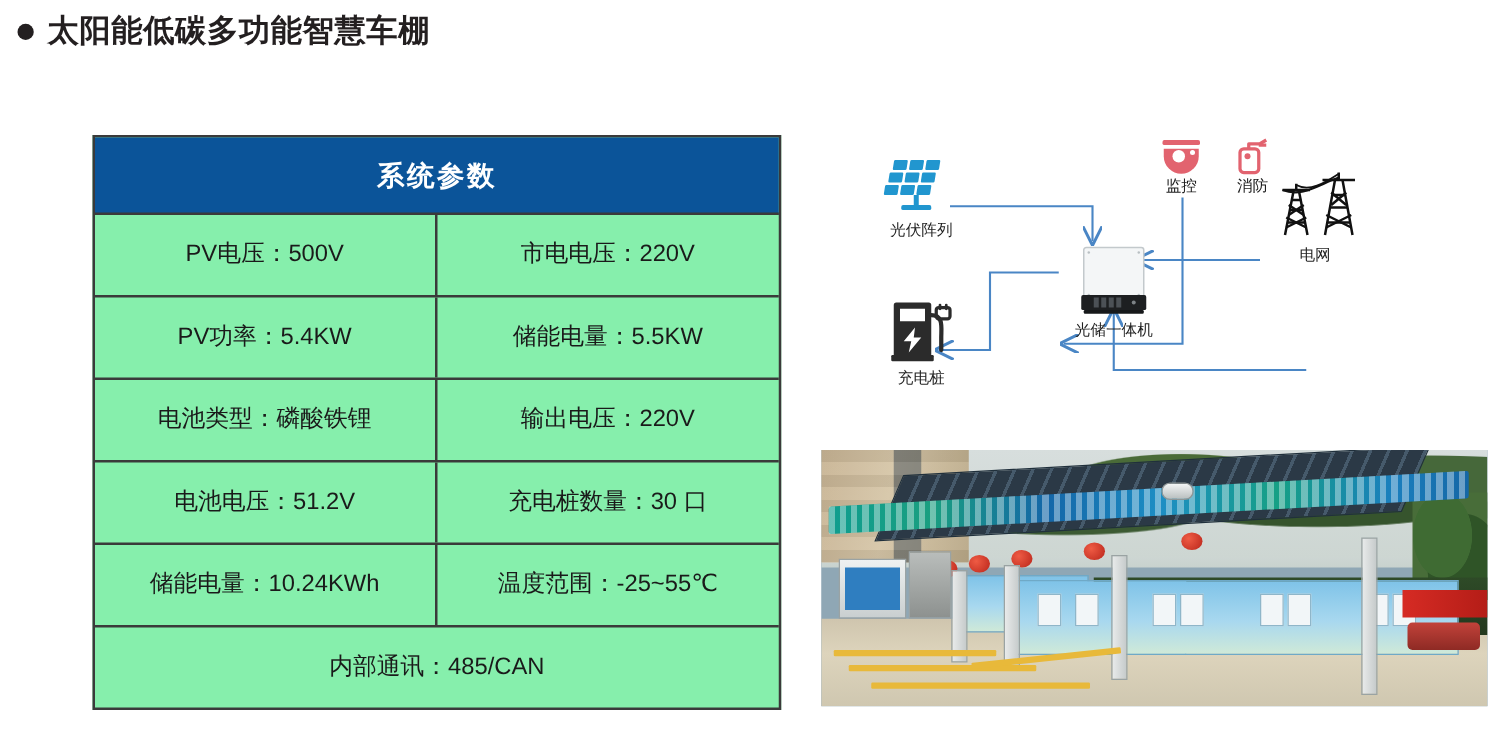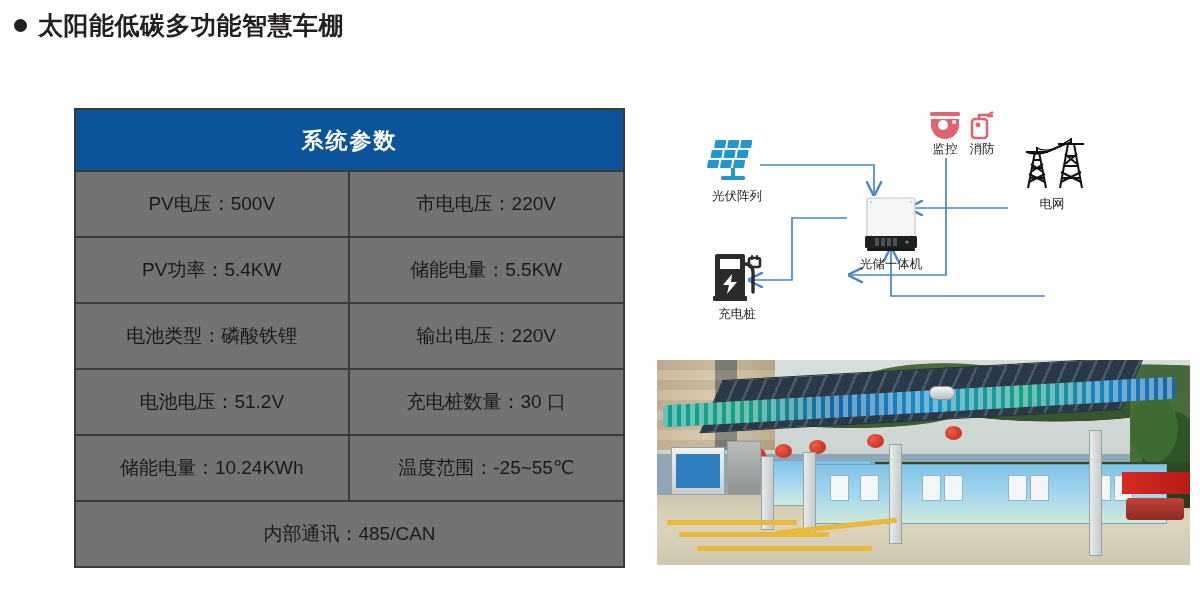--- a/index.html
+++ b/index.html
@@ -41,21 +41,21 @@
   }
 
   
   #param-table {
     position: absolute;
     left: 74px;
     top: 108px;
     width: 551px;
     border: 2px solid #3a3a3a;
     box-sizing: border-box;
-    background: #737373;
+    background: #86efac;
   }
   #param-table .thead {
     background: #0b5499;
     color: #ffffff;
     text-align: center;
     font-size: 22px;
     font-weight: 700;
     letter-spacing: 2px;
     height: 62px;
     line-height: 62px;
@@ -116,21 +116,21 @@
     position: absolute;
     pointer-events: none;
   }
 
   
   #safety-group {
     position: absolute;
     left: 273px;
     top: 10px;
     display: flex;
-    gap: 4px;
+    gap: 24px;
   }
   #safety-group .sg-item { text-align: center; }
   #safety-group .sg-item .caption { font-size: 12.5px; margin-top: 1px; font-weight:500; }
 
   
   #photo {
     position: absolute;
     left: 657px;
     top: 360px;
     width: 533px;
@@ -290,21 +290,21 @@
 
     <path d="M353,108 L256,108" fill="none" stroke="#4a86c5" stroke-width="1.7" marker-end="url(#ah)"></path>
 
     <path d="M291,58 L291,175 L196,175" fill="none" stroke="#4a86c5" stroke-width="1.7" marker-end="url(#ah)"></path>
 
     <path d="M192,118 L137,118 L137,180 L96,180" fill="none" stroke="#4a86c5" stroke-width="1.7" marker-end="url(#ah)"></path>
 
     <path d="M390,196 L236,196 L236,150" fill="none" stroke="#4a86c5" stroke-width="1.7" marker-end="url(#ah)"></path>
   </svg>
 
-  <div class="node" style="left:40px; top:36px; width:84px;font-family:Liberation Mono, monospace;">
+  <div class="node" style="left:40px; top:24px; width:84px;font-family:Liberation Mono, monospace;">
     <svg class="icon-wrap" width="70" height="50" viewBox="0 0 70 50">
       <g fill="#2196cf">
         <g transform="skewX(-9)">
           <rect x="14" y="4" width="11" height="8" rx="1"></rect>
           <rect x="27" y="4" width="11" height="8" rx="1"></rect>
           <rect x="40" y="4" width="11" height="8" rx="1"></rect>
           <rect x="12" y="14" width="11" height="8" rx="1"></rect>
           <rect x="25" y="14" width="11" height="8" rx="1"></rect>
           <rect x="38" y="14" width="11" height="8" rx="1"></rect>
           <rect x="10" y="24" width="11" height="8" rx="1"></rect>
@@ -377,21 +377,21 @@
       <rect x="14" y="42" width="4" height="8" fill="#4c5156"></rect>
       <rect x="20" y="42" width="4" height="8" fill="#4c5156"></rect>
       <rect x="26" y="42" width="4" height="8" fill="#4c5156"></rect>
       <rect x="32" y="42" width="4" height="8" fill="#4c5156"></rect>
       <circle cx="46" cy="46" r="1.6" fill="#7d8387"></circle>
       <rect x="6" y="52" width="48" height="3" rx="1" fill="#16181a"></rect>
     </svg>
     <div class="caption">光储一体机</div>
   </div>
 
-  <div class="node" style="left:40px; top:152px; width:84px;">
+  <div class="node" style="left:40px; top:140px; width:84px;">
     <svg class="icon-wrap" width="56" height="52" viewBox="0 0 56 52">
       <g fill="#2b2b2b">
         <path d="M8,2 h26 a2,2 0 0 1 2,2 v40 h-30 v-40 a2,2 0 0 1 2,-2 z"></path>
         <rect x="4" y="44" width="34" height="5" rx="1"></rect>
       </g>
       <rect x="11" y="7" width="20" height="10" fill="#ffffff"></rect>
       <path d="M23,22 L14,33 h6 l-2,9 L28,30 h-6 z" fill="#ffffff"></path>
       <path d="M36,12 C46,12 44,22 44,30 L44,40" fill="none" stroke="#2b2b2b" stroke-width="3.4" stroke-linecap="round"></path>
       <rect x="40" y="6" width="11" height="9" rx="2" fill="none" stroke="#2b2b2b" stroke-width="2.6"></rect>
       <path d="M43,4 v3 M48,4 v3" stroke="#2b2b2b" stroke-width="2.2" stroke-linecap="round"></path>

